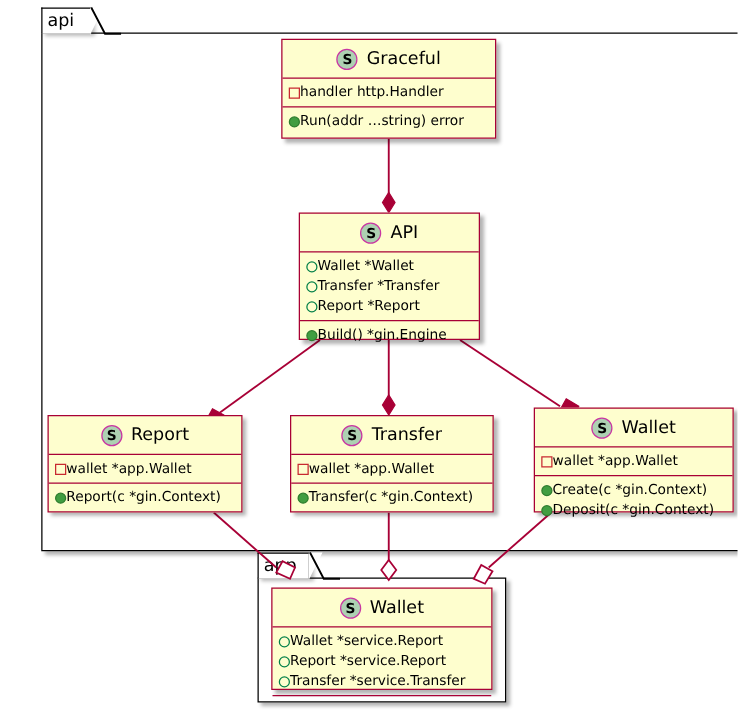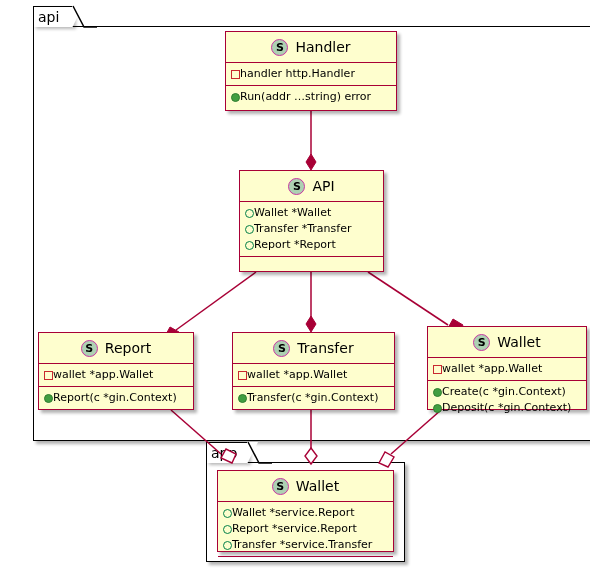--- a/index.html
+++ b/index.html
@@ -192,21 +192,21 @@
     <path class="link-line" d="M295,410 L295,449"></path>
     <polygon class="dia-hollow" points="295,464 289,456 295,448 301,456"></polygon>
 
     <path class="link-line" d="M425,410 L375,454"></path>
     <polygon class="dia-hollow" points="363,463 369,452 378,457 372,467"></polygon>
   </svg>
 
   <div class="cls" style="left:209px; top:31px; width:172px; height:80px;">
     <div class="cls-title">
       <span class="s-circle">S</span>
-      <span>Handler</span>
+      <span>Graceful</span>
     </div>
     <div class="cls-sep"></div>
     <div class="cls-section">
       <div class="member">
         <span class="ic ic-field-private"></span>
         <span class="member-label">handler http.Handler</span>
       </div>
     </div>
     <div class="cls-sep"></div>
     <div class="cls-section">
@@ -231,20 +231,26 @@
       <div class="member">
         <span class="ic ic-field-public"></span>
         <span class="member-label">Transfer *Transfer</span>
       </div>
       <div class="member">
         <span class="ic ic-field-public"></span>
         <span class="member-label">Report *Report</span>
       </div>
     </div>
     <div class="cls-sep"></div>
+    <div class="cls-section">
+      <div class="member">
+        <span class="ic ic-method-public"></span>
+        <span class="member-label">Build() *gin.Engine</span>
+      </div>
+    </div>
   </div>
 
   <div class="cls" style="left:22px; top:332px; width:156px; height:78px;">
     <div class="cls-title">
       <span class="s-circle">S</span>
       <span>Report</span>
     </div>
     <div class="cls-sep"></div>
     <div class="cls-section">
       <div class="member">

